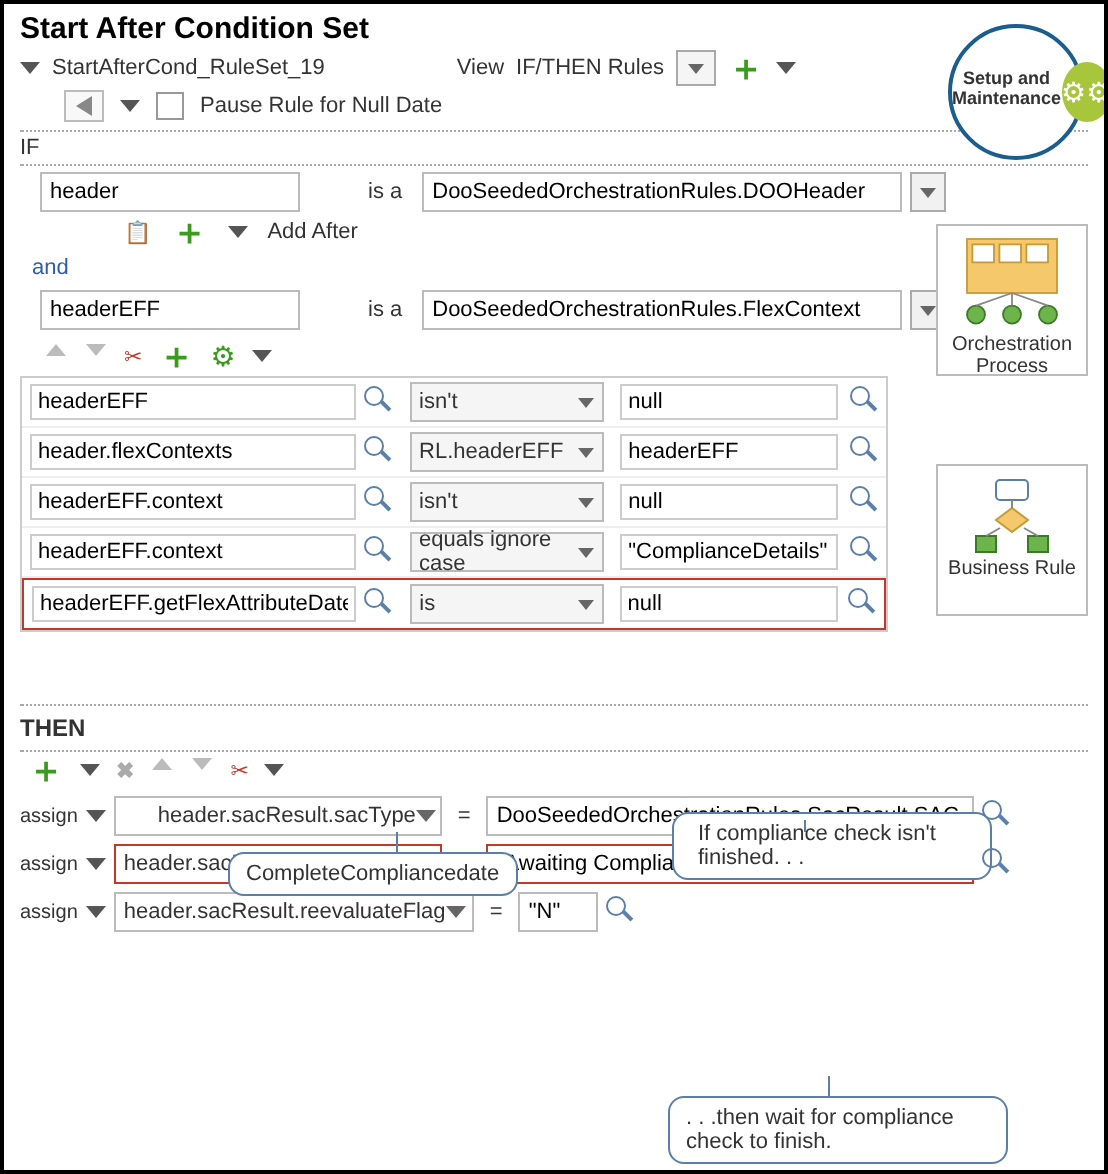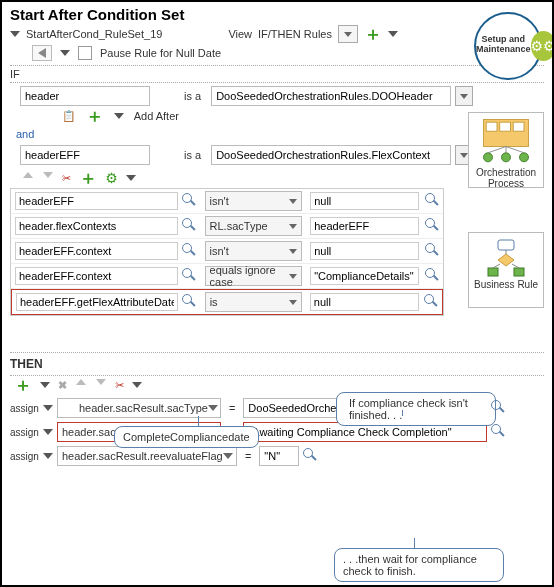--- a/index.html
+++ b/index.html
@@ -201,21 +201,21 @@
           <span class="mag"></span>
         </div>
     </div>
     <div class="cond-row">
       <div class="cell-lhs">
         <input type="text" value="header.flexContexts" style="">
         <span class="mag"></span>
       </div>
       <div class="cell-op">
           <div class="op-select">
-            <span>RL.sacType</span>
+            <span>RL.headerEFF</span>
             <span class="tri2"></span>
           </div>
         </div>
       <div class="cell-rhs">
           <input type="text" value="headerEFF" style="">
         </div>
       <div class="trailing">
           <span class="mag"></span>
         </div>
     </div>
@@ -271,21 +271,21 @@
         </div>
       <div class="trailing">
           <span class="mag"></span>
         </div>
     </div>
   </div>
 
   <div class="callout" style="left:112px; top:424px;">CompleteCompliancedate</div>
   <div class="callout-line" style="left:196px; top:414px; width:1px; height:10px;"></div>
 
-  <div class="callout" style="left:334px; top:390px; width:160px;padding-left:12px;">If compliance check isn't finished. . .</div>
+  <div class="callout" style="left:334px; top:404px; width:160px;padding-left:12px;">If compliance check isn't finished. . .</div>
   <div class="callout-line" style="left:400px; top:408px; width:1px; height:6px;"></div>
 
   <div class="dashed-line" style="margin-top:36px;"></div>
   <div class="section-bold">THEN</div>
   <div class="dashed-line"></div>
 
   <div class="then-toolbar">
     <span class="plus">＋</span>
     <span class="tri"></span>
     <span class="xgray">✖</span>

